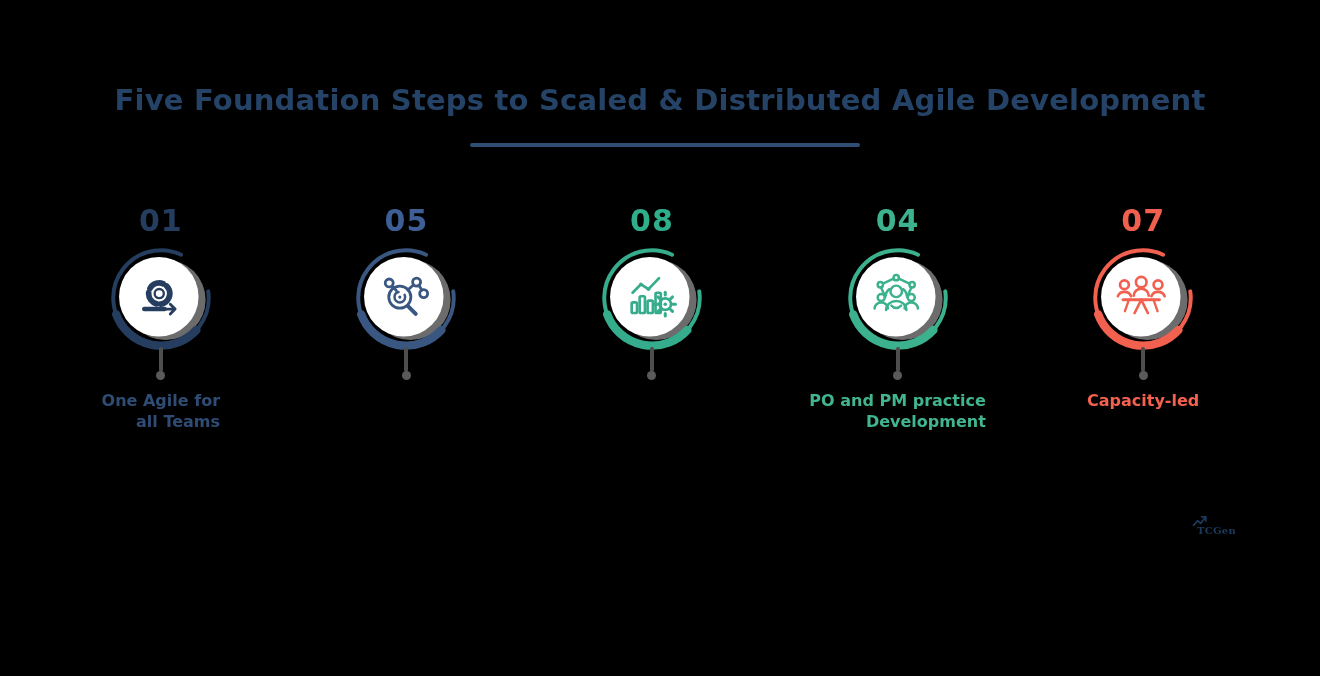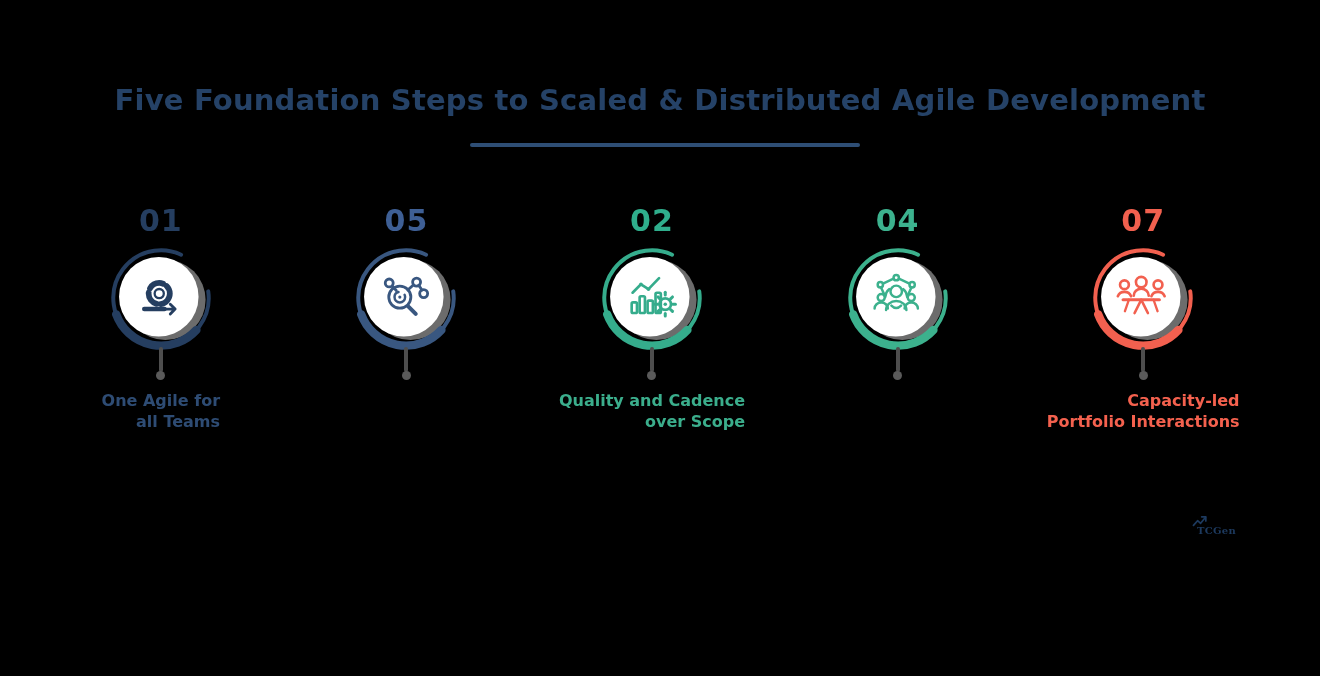--- a/index.html
+++ b/index.html
@@ -146,21 +146,21 @@
           <path d="M74.5 45.5 L78 51"></path>
         </g>
       </svg>
       <div class="stem-wrap">
         <div class="stem-line"></div>
         <div class="stem-dot"></div>
       </div>
     </div>
 
     <div class="step" style="--accent: #35AC8C; --num-color: #2FAE8C; --label-color: #3BAE8C;">
-      <div class="num">02</div>
+      <div class="num">08</div>
       <svg class="badge" viewBox="0 0 120 120">
         <circle class="shadow" cx="65" cy="62" r="45.5"></circle>
         <circle class="disc" cx="57.5" cy="58.5" r="45"></circle>
         <circle class="ring" cx="60" cy="60" r="54" stroke-width="4.5" stroke-dasharray="285 54.3" transform="rotate(-8 60 60)"></circle>
         <path class="ring" d="M9.3 78.5 A54 54 0 0 0 100.1 96.1" stroke-width="9.5"></path>
         <g class="icon" stroke-width="3">
           <rect x="37" y="65" width="6" height="12" rx="1.5"></rect>
           <rect x="46" y="58" width="6" height="19" rx="1.5"></rect>
           <rect x="55" y="63" width="6" height="14" rx="1.5"></rect>
           <rect x="64" y="54" width="6" height="23" rx="1.5"></rect>
@@ -178,24 +178,20 @@
             <path d="M69 61 L66.8 58.8"></path>
             <path d="M75 56.5 V53.5"></path>
             <path d="M81 61 L83.2 58.8"></path>
           </g>
         </g>
       </svg>
       <div class="stem-wrap">
         <div class="stem-line"></div>
         <div class="stem-dot"></div>
       </div>
-      <div class="label">
-        <span>Quality and Cadence</span><br>
-        <span>over Scope</span>
-      </div>
     </div>
 
     <div class="step" style="--accent: #3CB18D; --num-color: #3CB28E; --label-color: #41B590;">
       <div class="num">04</div>
       <svg class="badge" viewBox="0 0 120 120">
         <circle class="shadow" cx="65" cy="62" r="45.5"></circle>
         <circle class="disc" cx="57.5" cy="58.5" r="45"></circle>
         <circle class="ring" cx="60" cy="60" r="54" stroke-width="4.5" stroke-dasharray="285 54.3" transform="rotate(-8 60 60)"></circle>
         <path class="ring" d="M9.3 78.5 A54 54 0 0 0 100.1 96.1" stroke-width="9.5"></path>
         <g class="icon" stroke-width="2.8">
@@ -210,20 +206,24 @@
           <circle cx="41" cy="59.5" r="4"></circle>
           <path d="M33.5 72 a7.5 7 0 0 1 15 0"></path>
           <circle cx="75" cy="59.5" r="4"></circle>
           <path d="M67.5 72 a7.5 7 0 0 1 15 0"></path>
         </g>
       </svg>
       <div class="stem-wrap">
         <div class="stem-line"></div>
         <div class="stem-dot"></div>
       </div>
+      <div class="label">
+        <span>PO and PM practice</span><br>
+        <span>Development</span>
+      </div>
     </div>
 
     <div class="step" style="--accent: #F2604F; --num-color: #F1604E; --label-color: #F4614E;">
       <div class="num">07</div>
       <svg class="badge" viewBox="0 0 120 120">
         <circle class="shadow" cx="65" cy="62" r="45.5"></circle>
         <circle class="disc" cx="57.5" cy="58.5" r="45"></circle>
         <circle class="ring" cx="60" cy="60" r="54" stroke-width="4.5" stroke-dasharray="285 54.3" transform="rotate(-8 60 60)"></circle>
         <path class="ring" d="M9.3 78.5 A54 54 0 0 0 100.1 96.1" stroke-width="9.5"></path>
         <g class="icon" stroke-width="3">
@@ -237,21 +237,20 @@
           <path d="M58 62 L50.5 77 M58 62 L65.5 77"></path>
           <path d="M44 62 L39.5 75 M72 62 L76.5 75" stroke-width="2.6"></path>
         </g>
       </svg>
       <div class="stem-wrap">
         <div class="stem-line"></div>
         <div class="stem-dot"></div>
       </div>
       <div class="label">
         <span>Capacity-led</span><br>
-        <span>Portfolio Interactions</span>
       </div>
     </div>
 
   </div>
 
   <div class="logo">
     <svg viewBox="0 0 15 12">
       <path class="logo-arrow-path" d="M1 10.5 L4.8 6.2 L7.6 8.6 L12 3.2" stroke-width="1.6"></path>
       <path class="logo-arrow-path" d="M8.6 2.6 L12.4 2.6 L12.4 6.4" stroke-width="1.6"></path>
     </svg>

